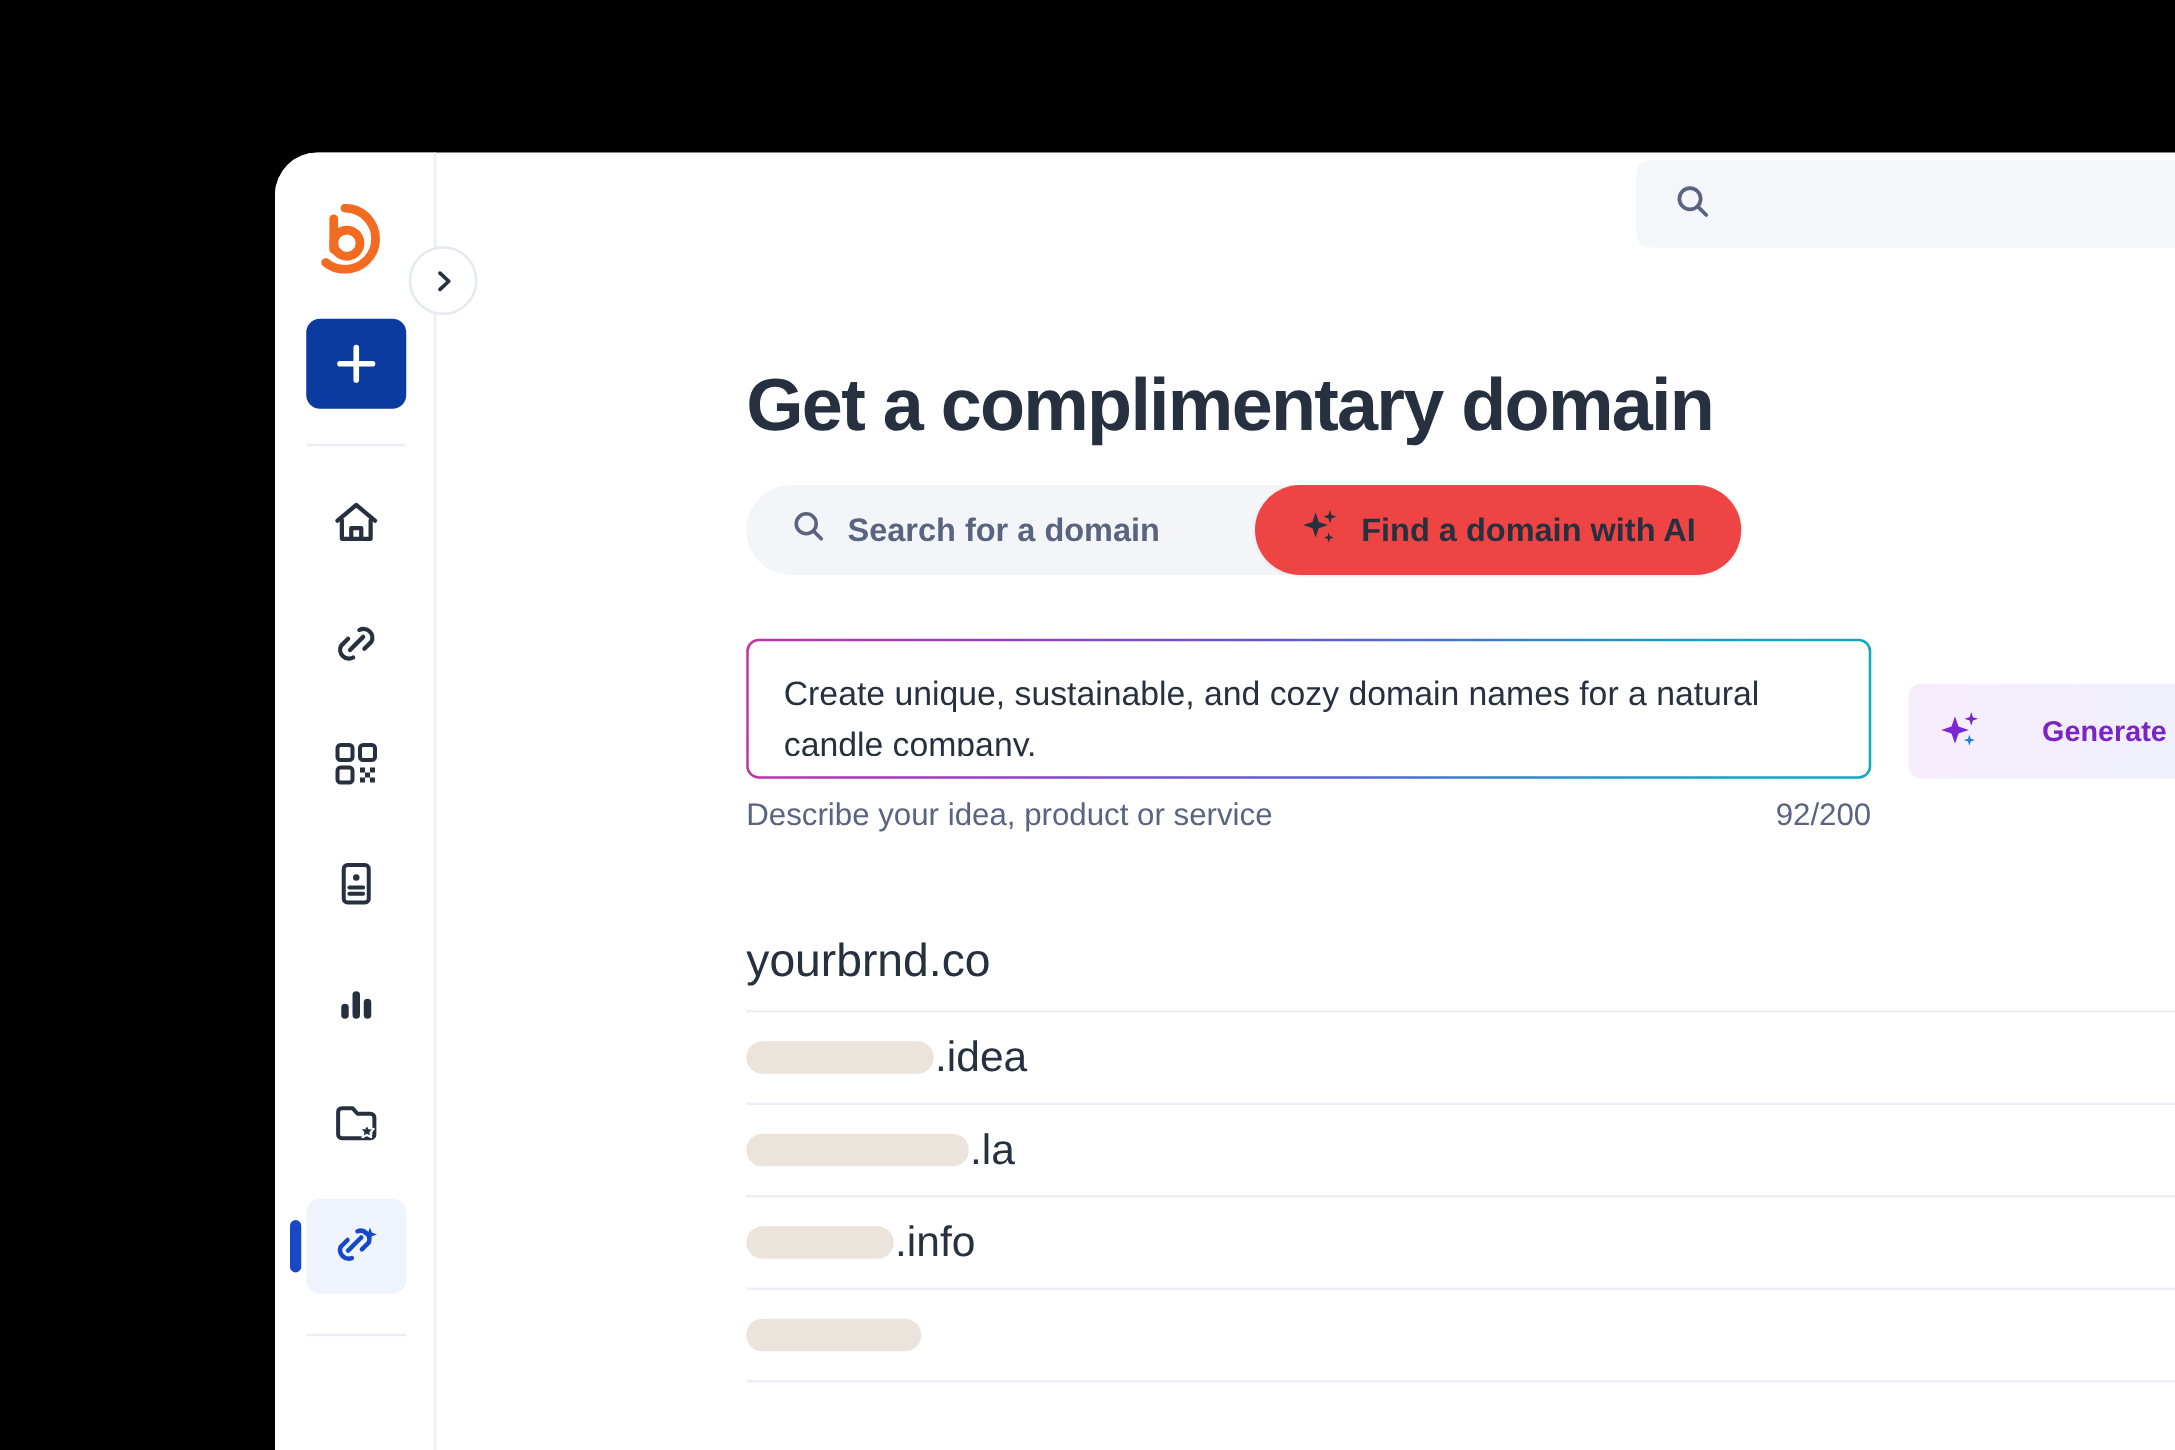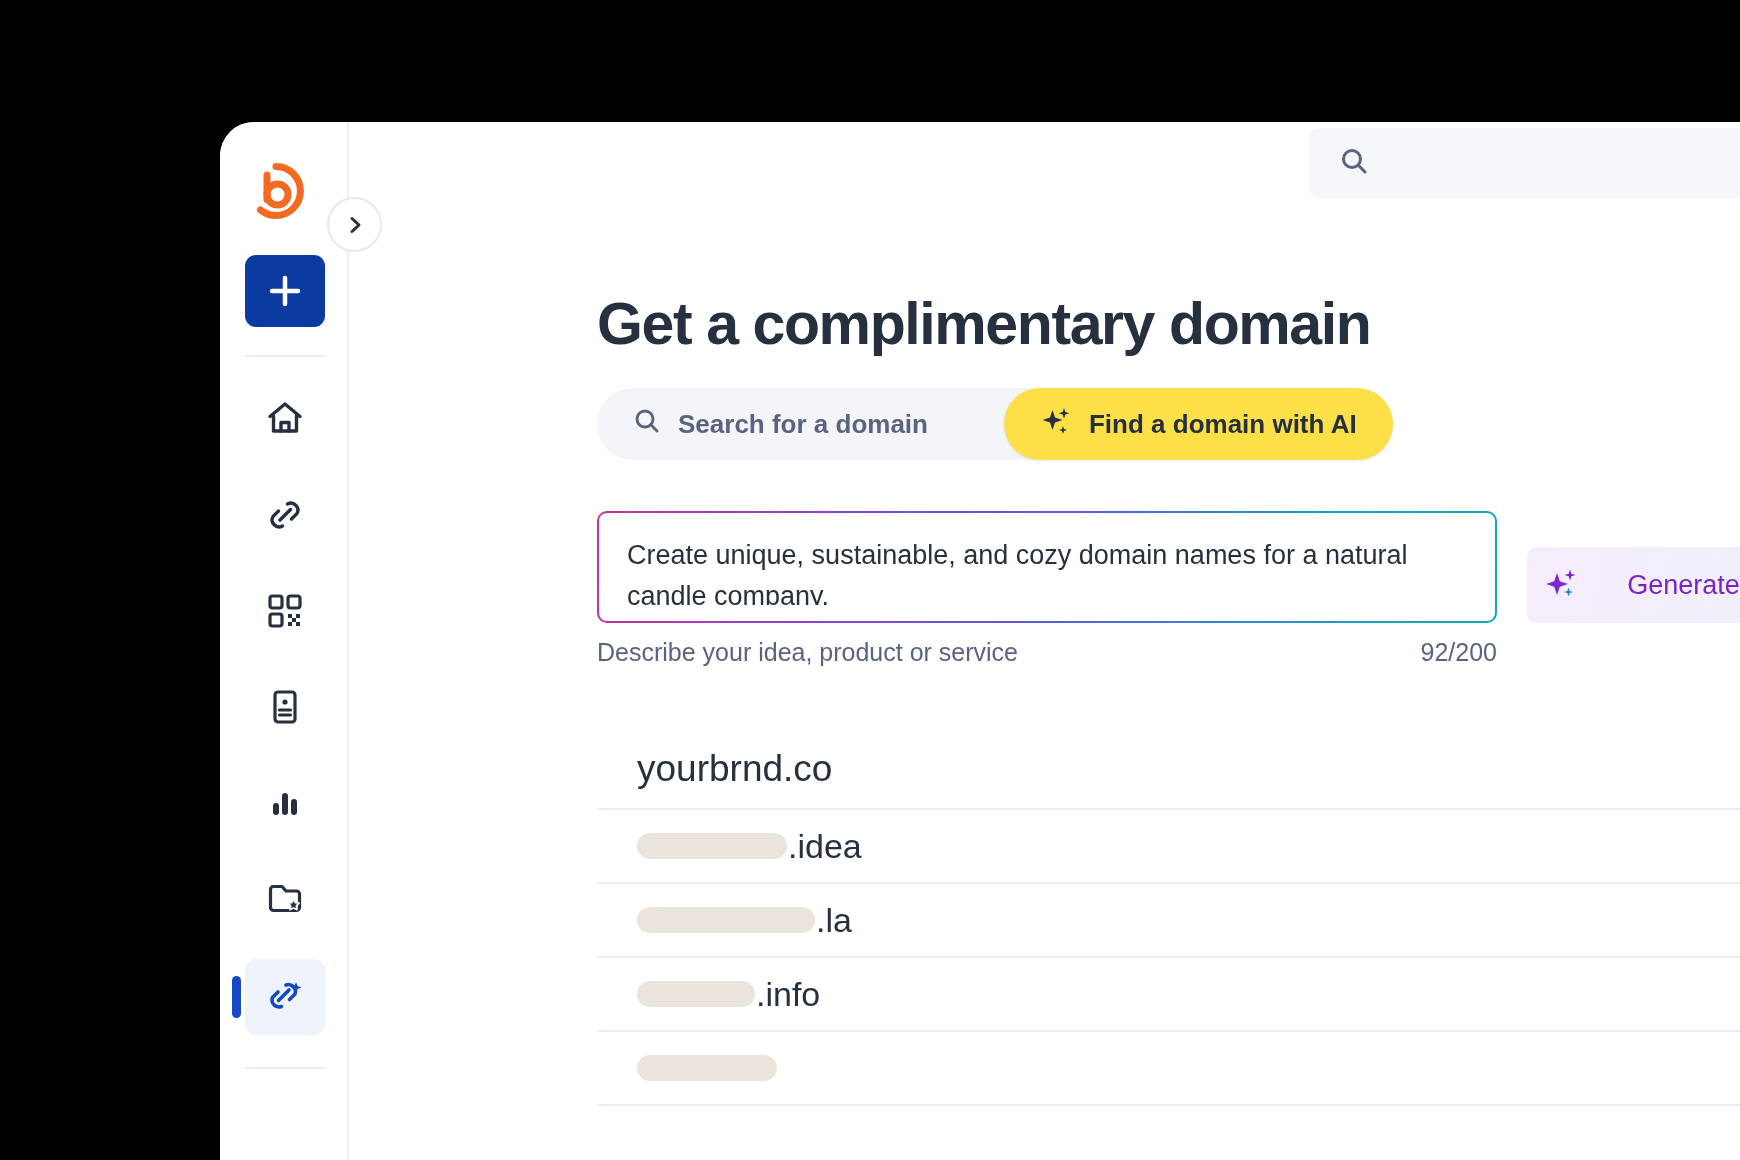--- a/index.html
+++ b/index.html
@@ -165,21 +165,21 @@
     gap: 17px;
     padding: 0 36px;
     font-size: 26px;
     font-weight: 700;
     color: #5a6480;
     cursor: pointer;
     white-space: nowrap;
     box-sizing: border-box;
   }
   .tab.active {
-    background: #fde047;
+    background: #ef4444;
     color: #27303f;
     box-shadow: 0 1px 3px rgba(30,40,70,.10);
   }
 
   
   .prompt-wrap {
     position: absolute;
     left: 248px;
     top: 389px;
     width: 900px;
@@ -221,22 +221,22 @@
     border: none;
     background: linear-gradient(100deg, #f6edfb 0%, #f3eefc 50%, #eef0fd 100%);
     display: flex;
     align-items: center;
     justify-content: center;
     gap: 15px;
     cursor: pointer;
     padding: 0;
   }
   .generate-label {
-    font-size: 27px;
-    font-weight: 400;
+    font-size: 23px;
+    font-weight: 700;
     color: #7c23c4;
     white-space: nowrap;
     margin-left: 32px;
   }
   .helper-row {
     position: absolute;
     left: 248px;
     top: 516px;
     width: 900px;
     display: flex;
@@ -267,21 +267,20 @@
   }
   .result-row.first {
     height: 78px;
   }
   .result-name {
     font-size: 34px;
     color: #27303f;
     display: flex;
     align-items: center;
     white-space: nowrap;
-    margin-left: 40px;
   }
   .result-row.first .result-name {
     font-size: 37px;
   }
   .redacted {
     display: inline-block;
     height: 26px;
     border-radius: 13px;
     background: #eae4dc;
     margin-right: 1px;

